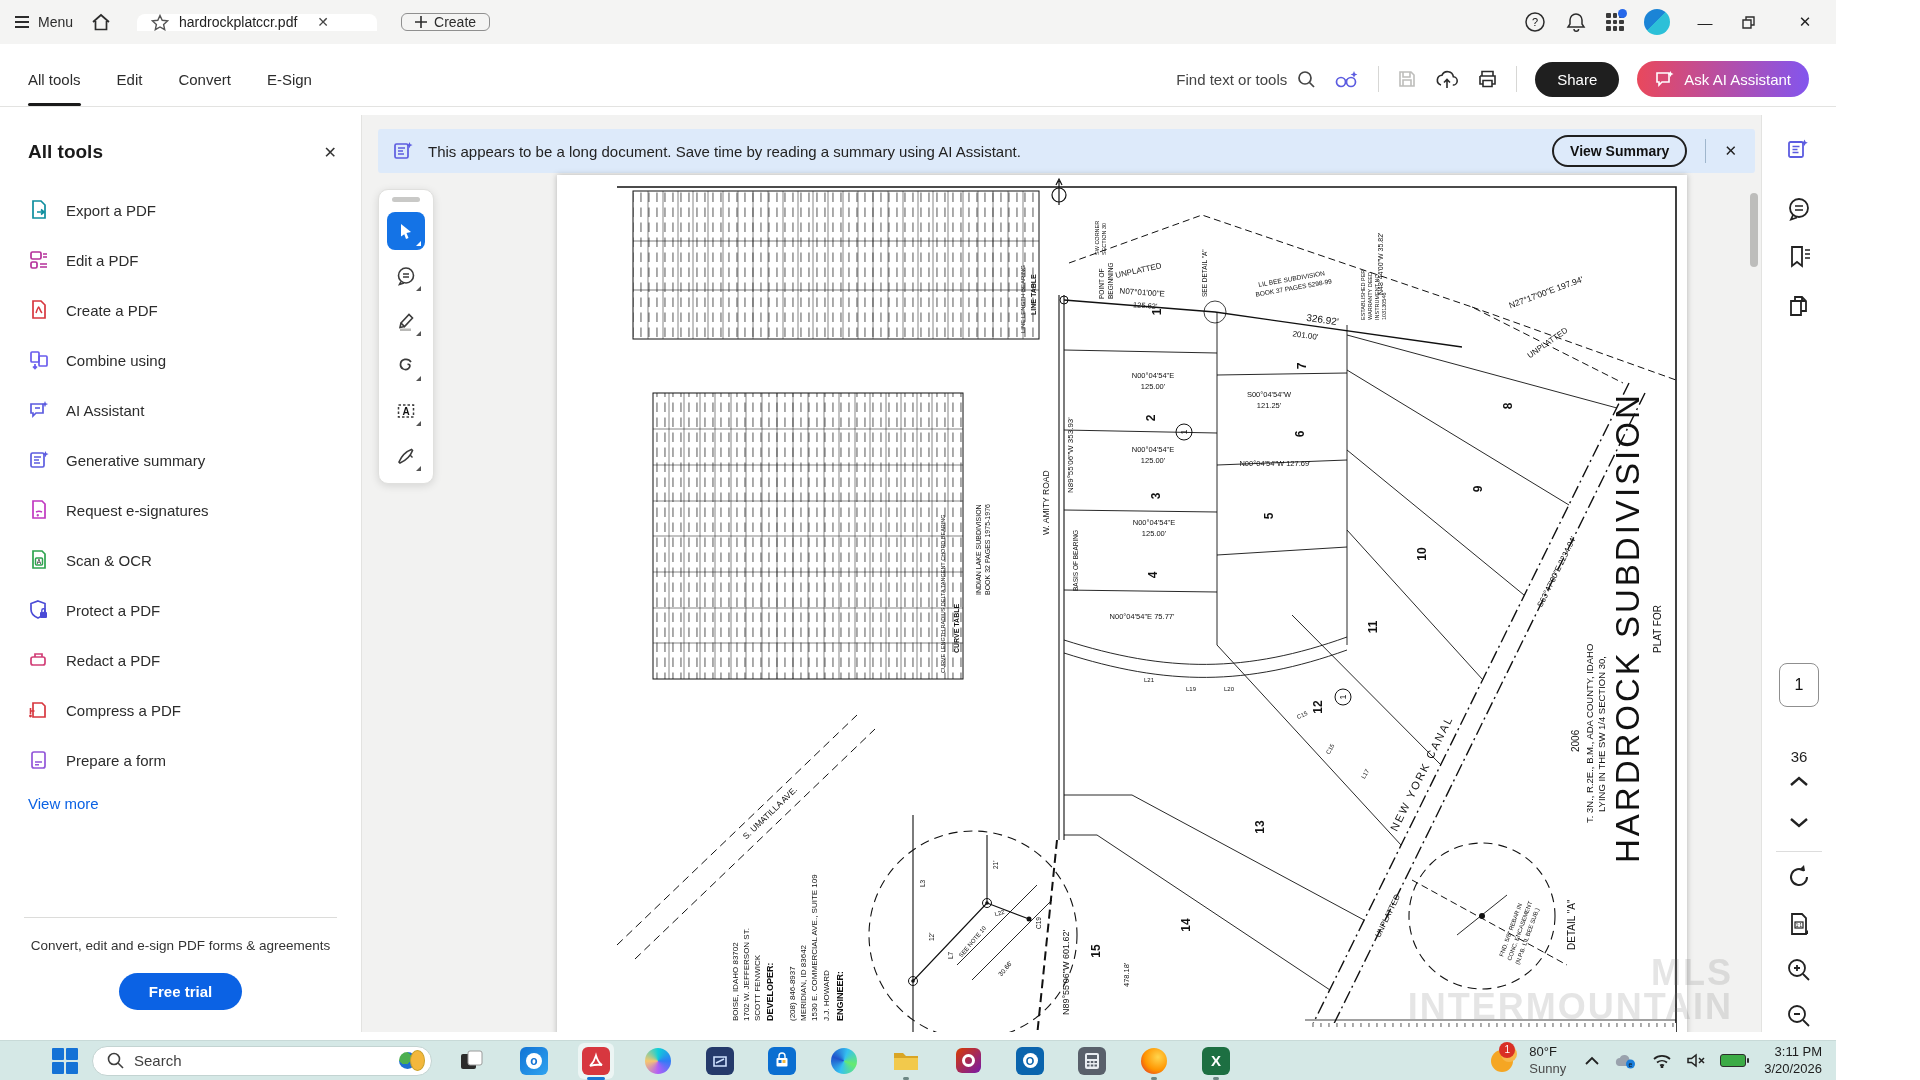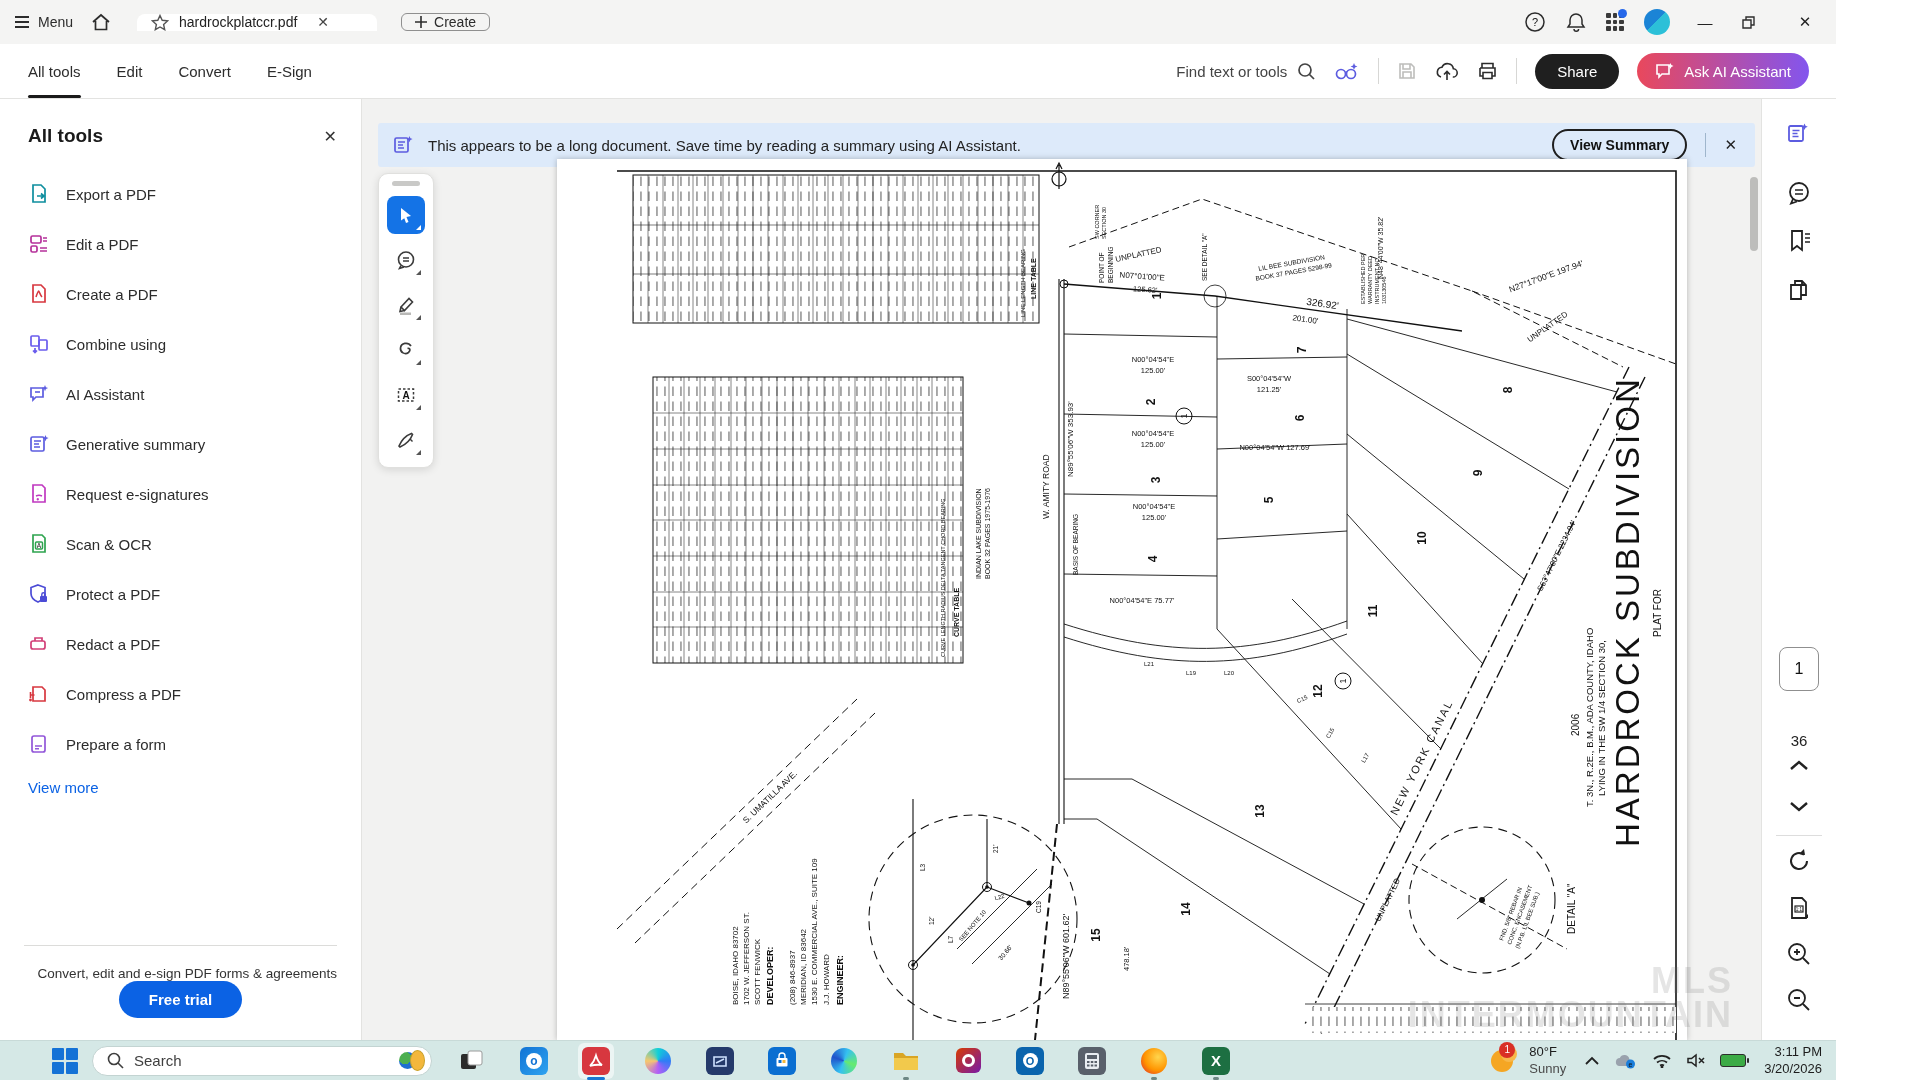--- a/index.html
+++ b/index.html
@@ -1,18 +1,18 @@
 <!DOCTYPE html>
 <html><head>
 <meta charset="utf-8">
 <style>
   * { margin:0; padding:0; box-sizing:border-box; }
   html,body { width:1920px; height:1080px; overflow:hidden; }
   body { font-family:"Liberation Sans", sans-serif; background:#fff; color:#2c2c2c; }
-  .app { position:relative; width:1836px; height:1080px; display:flex; flex-direction:column; }
+  .app { position:relative; width:1836px; height:1080px; display:flex; flex-direction:column;gap:8px; }
 
   
   .titlebar { height:44px; background:#f4f4f3; display:flex; align-items:stretch; flex:0 0 44px; }
   .tb-left { display:flex; align-items:center; gap:10px; padding-left:14px; }
   .menu-btn { display:flex; align-items:center; gap:8px; font-size:14px; color:#2c2c2c; cursor:default; }
   .home-btn { margin-left:8px; display:flex; align-items:center; }
   .doc-tab { margin-left:16px; background:#fff; border-top-left-radius:8px; border-top-right-radius:8px;
              display:flex; align-items:center; gap:10px; padding:0 14px; min-width:240px; }
   .doc-tab .title { font-size:14px; color:#222; }
   .tab-close { font-size:14px; color:#444; margin-left:10px; }
@@ -41,27 +41,27 @@
   .sidebar { width:362px; background:#fff; border-right:1px solid #e3e3e1; padding:26px 0 0 0; position:relative; display:flex; flex-direction:column; }
   .sb-head { display:flex; align-items:center; padding:0 24px 0 28px; }
   .sb-title { font-size:19px; font-weight:bold; color:#1a1a1a; }
   .sb-close { margin-left:auto; font-size:16px; color:#333; }
   .sb-list { margin-top:22px; }
   .sb-item { display:flex; align-items:center; gap:16px; padding:0 28px; height:50px; font-size:15px; color:#2c2c2c; }
   .sb-item svg { flex:0 0 22px; }
   .viewmore { padding:10px 28px; font-size:15px; color:#0b62e4; }
   .sb-footer { margin-top:auto; padding:0 24px 22px 24px; }
   .sb-footer hr { border:none; border-top:1px solid #dcdcda; margin-bottom:20px; }
-  .sb-foot-text { font-size:13.5px; color:#333; text-align:right; margin-bottom:0; }
+  .sb-foot-text { font-size:13.5px; color:#333; text-align:center; margin-bottom:20px; }
   .freetrial { display:block; margin:0 auto; background:#0b62e4; color:#fff; border:none; font-weight:bold;
                font-size:15px; padding:10px 30px; border-radius:20px; }
 
   
   .docarea { flex:1; position:relative; background:#f2f2f1; overflow:hidden; }
-  .banner { position:absolute; left:16px; right:6px; top:24px; height:44px; background:#ddeafa; border-radius:3px;
+  .banner { position:absolute; left:16px; right:6px; top:14px; height:44px; background:#ddeafa; border-radius:3px;
             display:flex; align-items:center; gap:12px; padding:0 14px; }
   .banner .msg { font-size:15px; color:#232323; }
   .viewsum { margin-left:auto; border:2px solid #1f1f1f; border-radius:17px; padding:6px 16px; font-size:14px; font-weight:bold; color:#111; }
   .banner .bdiv { width:1px; height:24px; background:#9fb6cc; margin:0 6px; }
   .banner-close { font-size:15px; color:#222; padding-right:4px; }
 
   .floattools { position:absolute; left:16px; top:74px; width:56px; background:#fff; border:1px solid #e0e0de;
                 border-radius:10px; box-shadow:0 2px 8px rgba(0,0,0,.12); display:flex; flex-direction:column;
                 align-items:center; padding:7px 0 8px; gap:7px; }
   .handle { width:28px; height:5px; border-radius:3px; background:#c9c9c7; margin-bottom:3px; }

